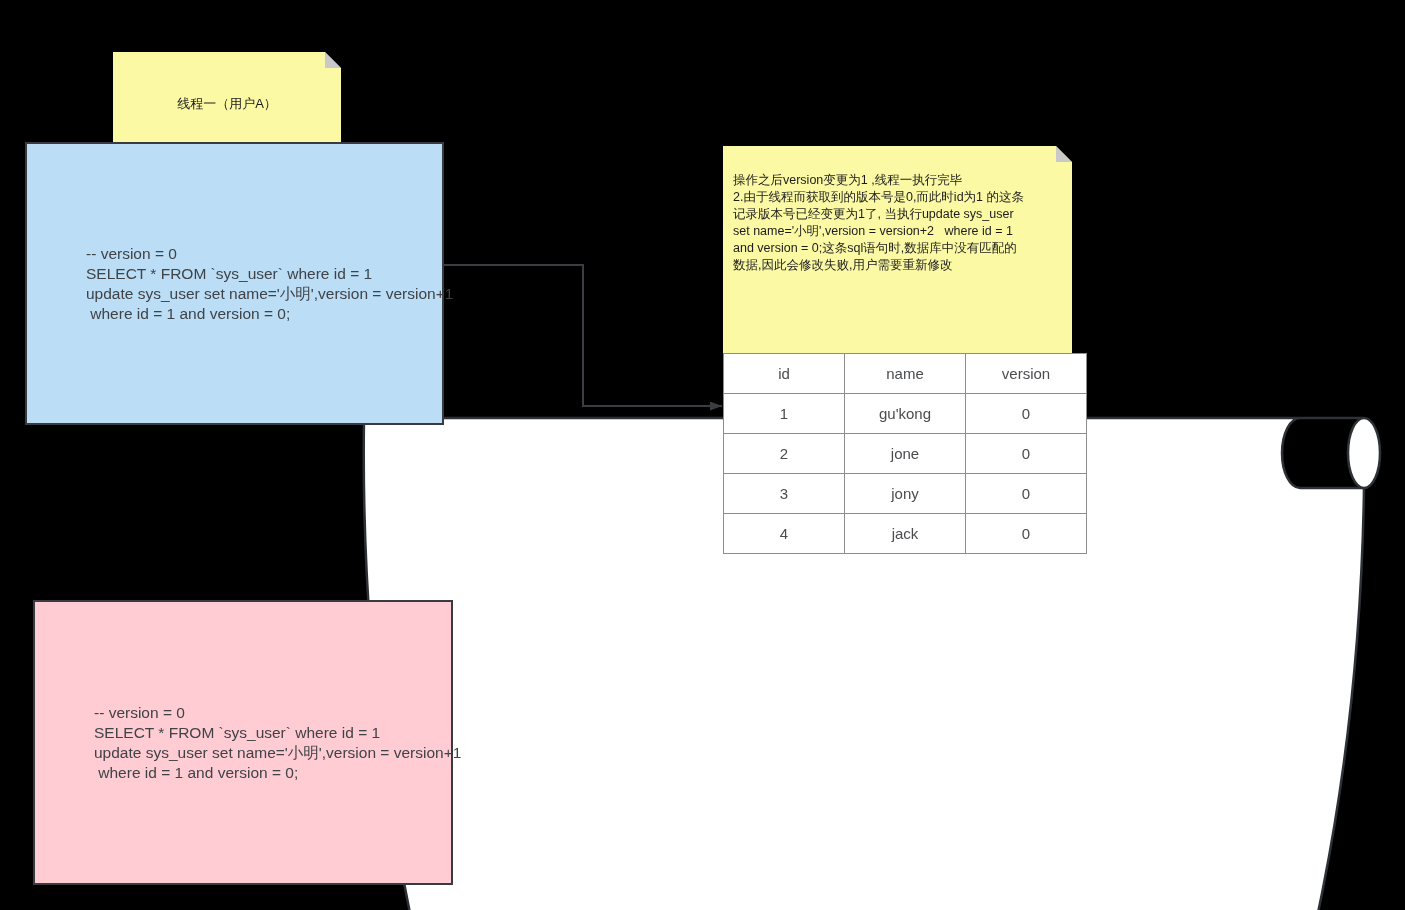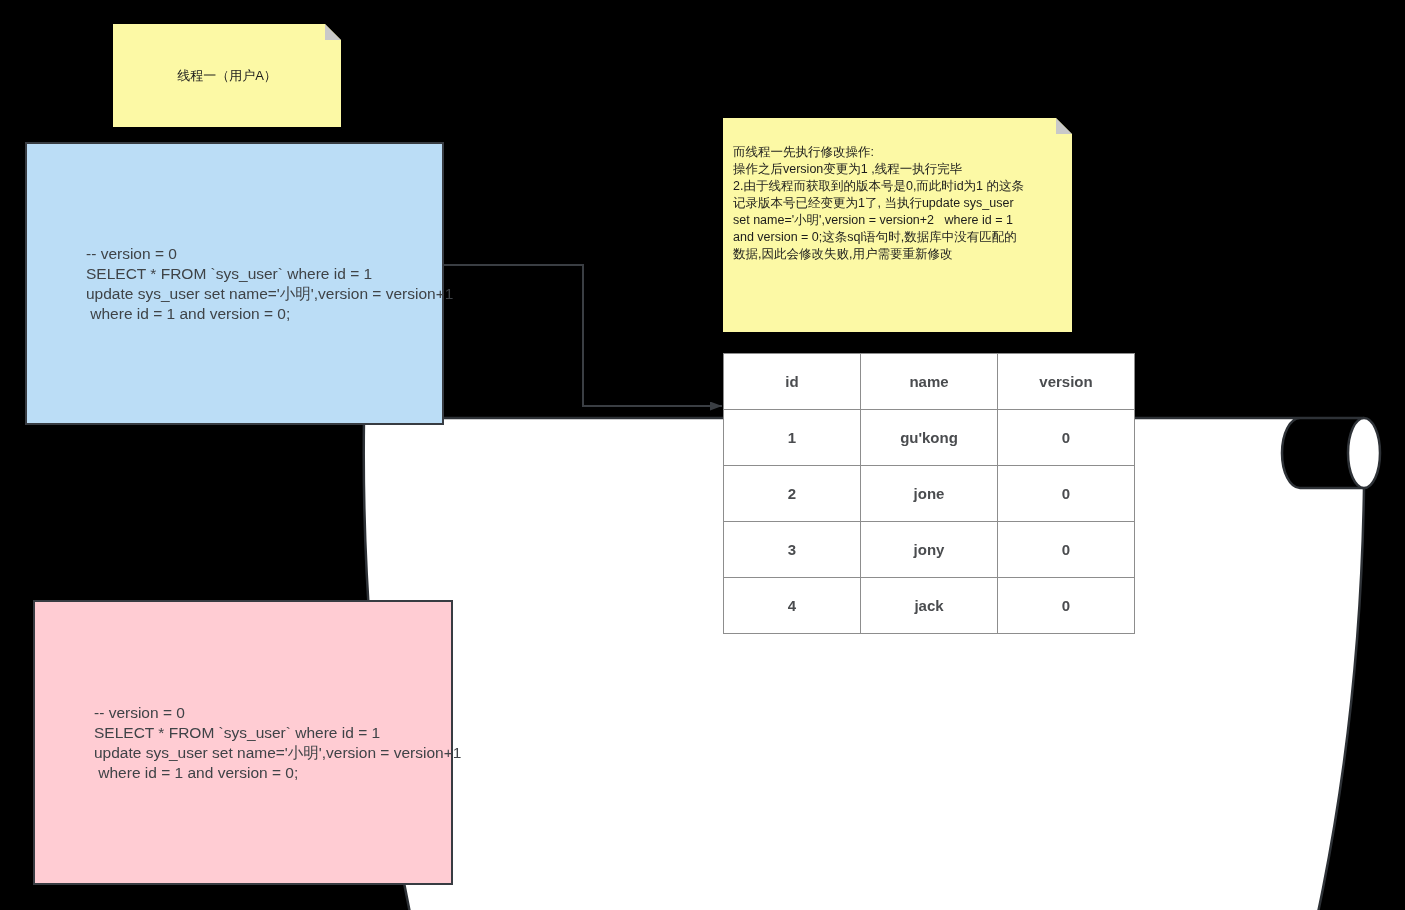--- a/index.html
+++ b/index.html
@@ -9,20 +9,21 @@
     font-family: "Liberation Sans", "DejaVu Sans", sans-serif;
   }
   .canvas { position: relative; width: 1405px; height: 910px; background: var(--canvas-bg, #000); }
 
   .shape { position: absolute; box-sizing: border-box; }
 
   
   .note {
     background: var(--note-yellow, #FCF9A5);
     clip-path: polygon(0 0, calc(100% - 16px) 0, 100% 16px, 100% 100%, 0 100%);
+    margin-top: 28px;
   }
   .note .fold {
     position: absolute; top: 0; right: 0; width: 16px; height: 16px;
     background: var(--note-fold, #C9C9C9);
     clip-path: polygon(0 0, 100% 100%, 0 100%);
   }
   .note-label {
     position: absolute; inset: 0;
     display: flex; align-items: center; justify-content: center;
     font-size: 13px; color: var(--note-text, #1C1C1C);
@@ -58,21 +59,21 @@
   .db-table {
     border-collapse: collapse;
     table-layout: fixed;
     background: #FFFFFF;
     font-size: 15px; color: var(--table-text, #4A4C4F);
   }
   .db-table th, .db-table td {
     border: 1px solid var(--table-border, #8D8D8D);
     width: 120px; height: 39px;
     text-align: center; vertical-align: middle;
-    font-weight: bold; padding: 8px;
+    font-weight: normal; padding: 0;
   }
 
   
   svg.overlay { position: absolute; left: 0; top: 0; pointer-events: none; }
   .connector { fill: none; stroke: var(--connector, #3A3E43); stroke-width: 2; }
   .arrowhead { fill: var(--connector, #3A3E43); }
   .cyl { fill: var(--cylinder-fill, #FFFFFF); stroke: var(--cylinder-stroke, #2E3237); stroke-width: 2.5; }
 </style>
 </head>
 <body>
@@ -110,21 +111,20 @@
   <div class="shape sqlbox pink" style="left:33px; top:600px; width:420px; height:285px;">
     <div class="sql-line">-- version = 0</div>
     <div class="sql-line">SELECT * FROM `sys_user` where id = 1</div>
     <div class="sql-line">update sys_user set name='小明',version = version+1</div>
     <div class="sql-line"> where id = 1 and version = 0;</div>
   </div>
 
   <div class="shape note" style="left:723px; top:118px; width:349px; height:214px;">
     <div class="fold"></div>
     <div class="expl-text">
-      <div class="expl-line">而线程一先执行修改操作:</div>
       <div class="expl-line">操作之后version变更为1 ,线程一执行完毕</div>
       <div class="expl-line">2.由于线程而获取到的版本号是0,而此时id为1 的这条</div>
       <div class="expl-line">记录版本号已经变更为1了, 当执行update sys_user</div>
       <div class="expl-line">set name='小明',version = version+2   where id = 1</div>
       <div class="expl-line">and version = 0;这条sql语句时,数据库中没有匹配的</div>
       <div class="expl-line">数据,因此会修改失败,用户需要重新修改</div>
     </div>
   </div>
 
   <table class="db-table shape" style="left:723px; top:353px; width:360px;">

